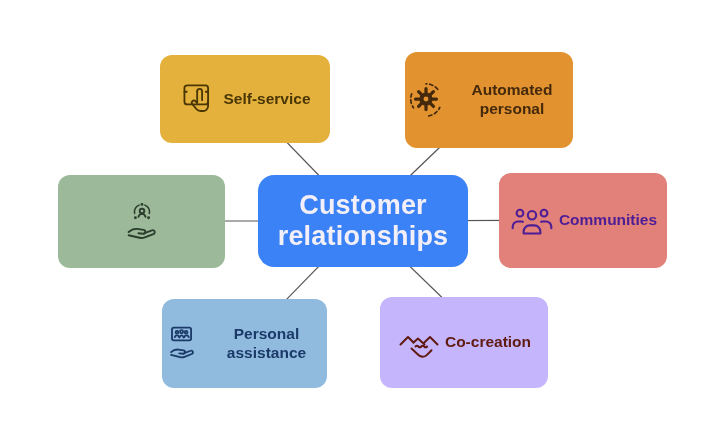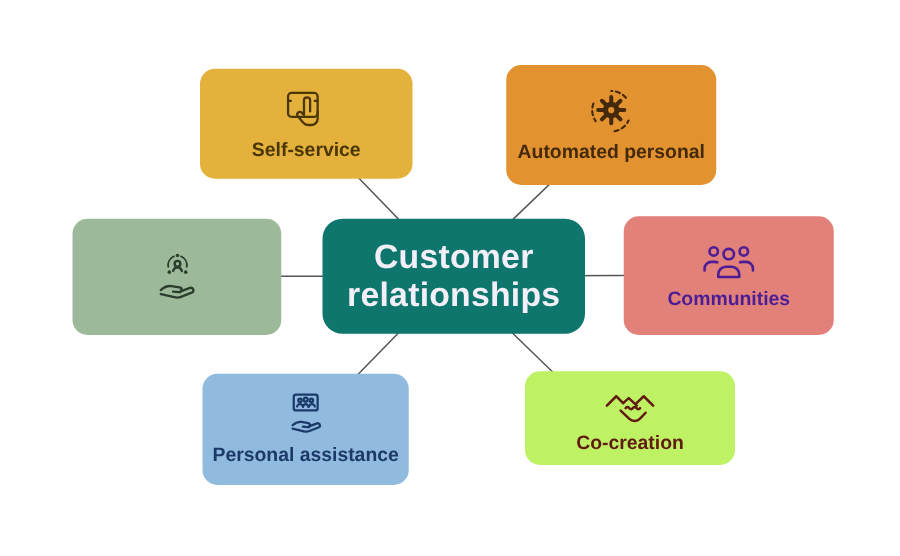--- a/index.html
+++ b/index.html
@@ -3,38 +3,38 @@
 <meta charset="utf-8">
 <style>
   html,body{margin:0;padding:0;background:#ffffff;}
   .canvas{
     position:relative;width:720px;height:445px;background:#ffffff;overflow:hidden;
     font-family:"Liberation Sans","DejaVu Sans",sans-serif;
   }
   .connectors{position:absolute;left:0;top:0;width:720px;height:445px;}
   .connectors line{stroke:#555555;stroke-width:1.2;}
   .node{
-    position:absolute;display:flex;flex-direction:column;align-items:center;
+    position:absolute;display:flex;flex-direction:row;align-items:center;
     justify-content:center;text-align:center;border-radius:12px;gap:4px;
     box-sizing:border-box;padding:6px 0;
   }
   .node .icon{flex:0 0 auto;display:flex;align-items:center;justify-content:center;}
   .node .icon svg{display:block;stroke:currentColor;fill:none;stroke-width:2;
     stroke-linecap:round;stroke-linejoin:round;}
   .node .label{font-weight:700;font-size:15.5px;line-height:1.2;}
   
   .n-self        {left:160px;top:55px; width:170px;height:88px;background:#e4b23c;color:#4a3605;}
   .n-auto        {left:405px;top:52px; width:168px;height:96px;background:#e2932f;color:#45290c;}
   .n-dedicated   {left:58px; top:175px;width:167px;height:93px;background:#9cba99;color:#2b3d2c;}
   .n-communities {left:499px;top:173px;width:168px;height:95px;background:#e2817a;color:#4c1d95;}
   .n-personal    {left:162px;top:299px;width:165px;height:89px;background:#90bbdf;color:#1b3a68;}
-  .n-cocreation  {left:420px;top:297px;width:168px;height:75px;background:#bef264;color:#601a10;}
+  .n-cocreation  {left:380px;top:297px;width:168px;height:91px;background:#c4b5fd;color:#601a10;}
   
   .n-center{
-    left:258px;top:175px;width:210px;height:92px;background:#0f766e;color:#f3eff8;
+    left:258px;top:175px;width:210px;height:92px;background:#3b82f6;color:#f3eff8;
     border-radius:16px;
   }
   .n-center .label{font-size:27px;line-height:1.15;letter-spacing:.2px;}
   .dashed{stroke-dasharray:3.5 3;}
 </style>
 </head>
 <body>
 
 <div class="canvas">
 

